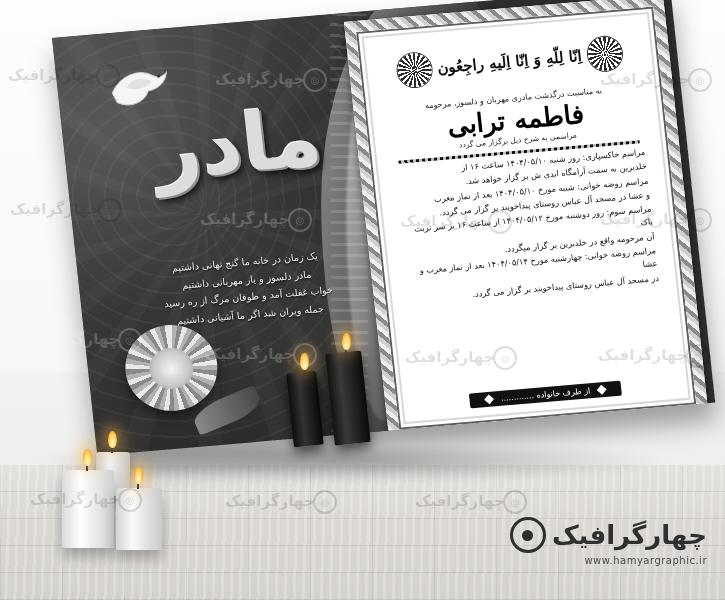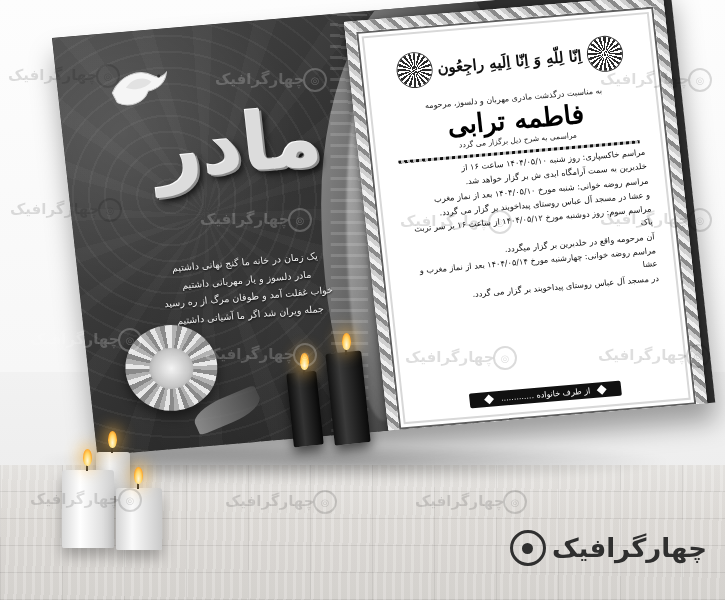--- a/index.html
+++ b/index.html
@@ -376,15 +376,16 @@
       <div class="wm-badge" style="left: 313px; top: 490px;">◎</div>
       <div class="wm" style="left: 415px; top: 492px;">چهارگرافیک</div>
       <div class="wm-badge" style="left: 503px; top: 490px;">◎</div>
     </div>
 
   <div class="logo">
     <div class="logo-main">
       <span>چهارگرافیک</span>
       <span class="logo-mark"></span>
     </div>
+    <div class="logo-url">www.hamyargraphic.ir</div>
   </div>
 
 </div>
 
 </body></html>

